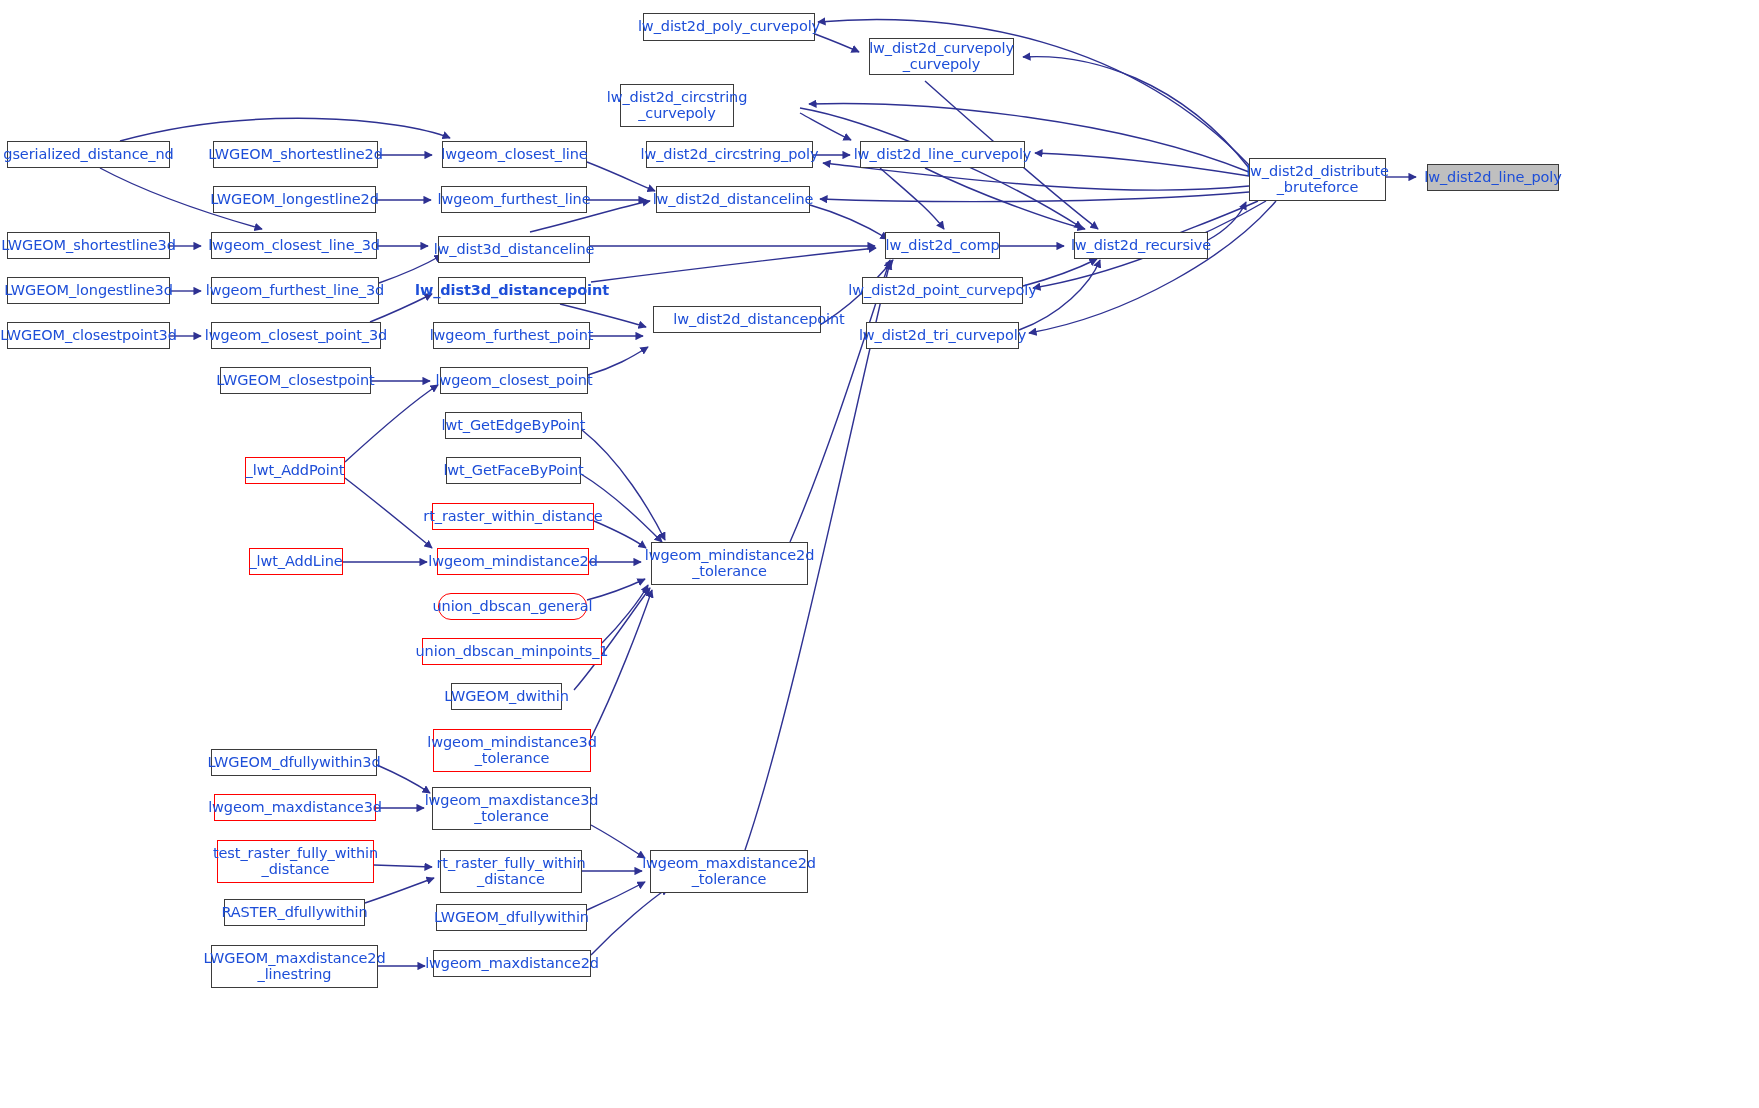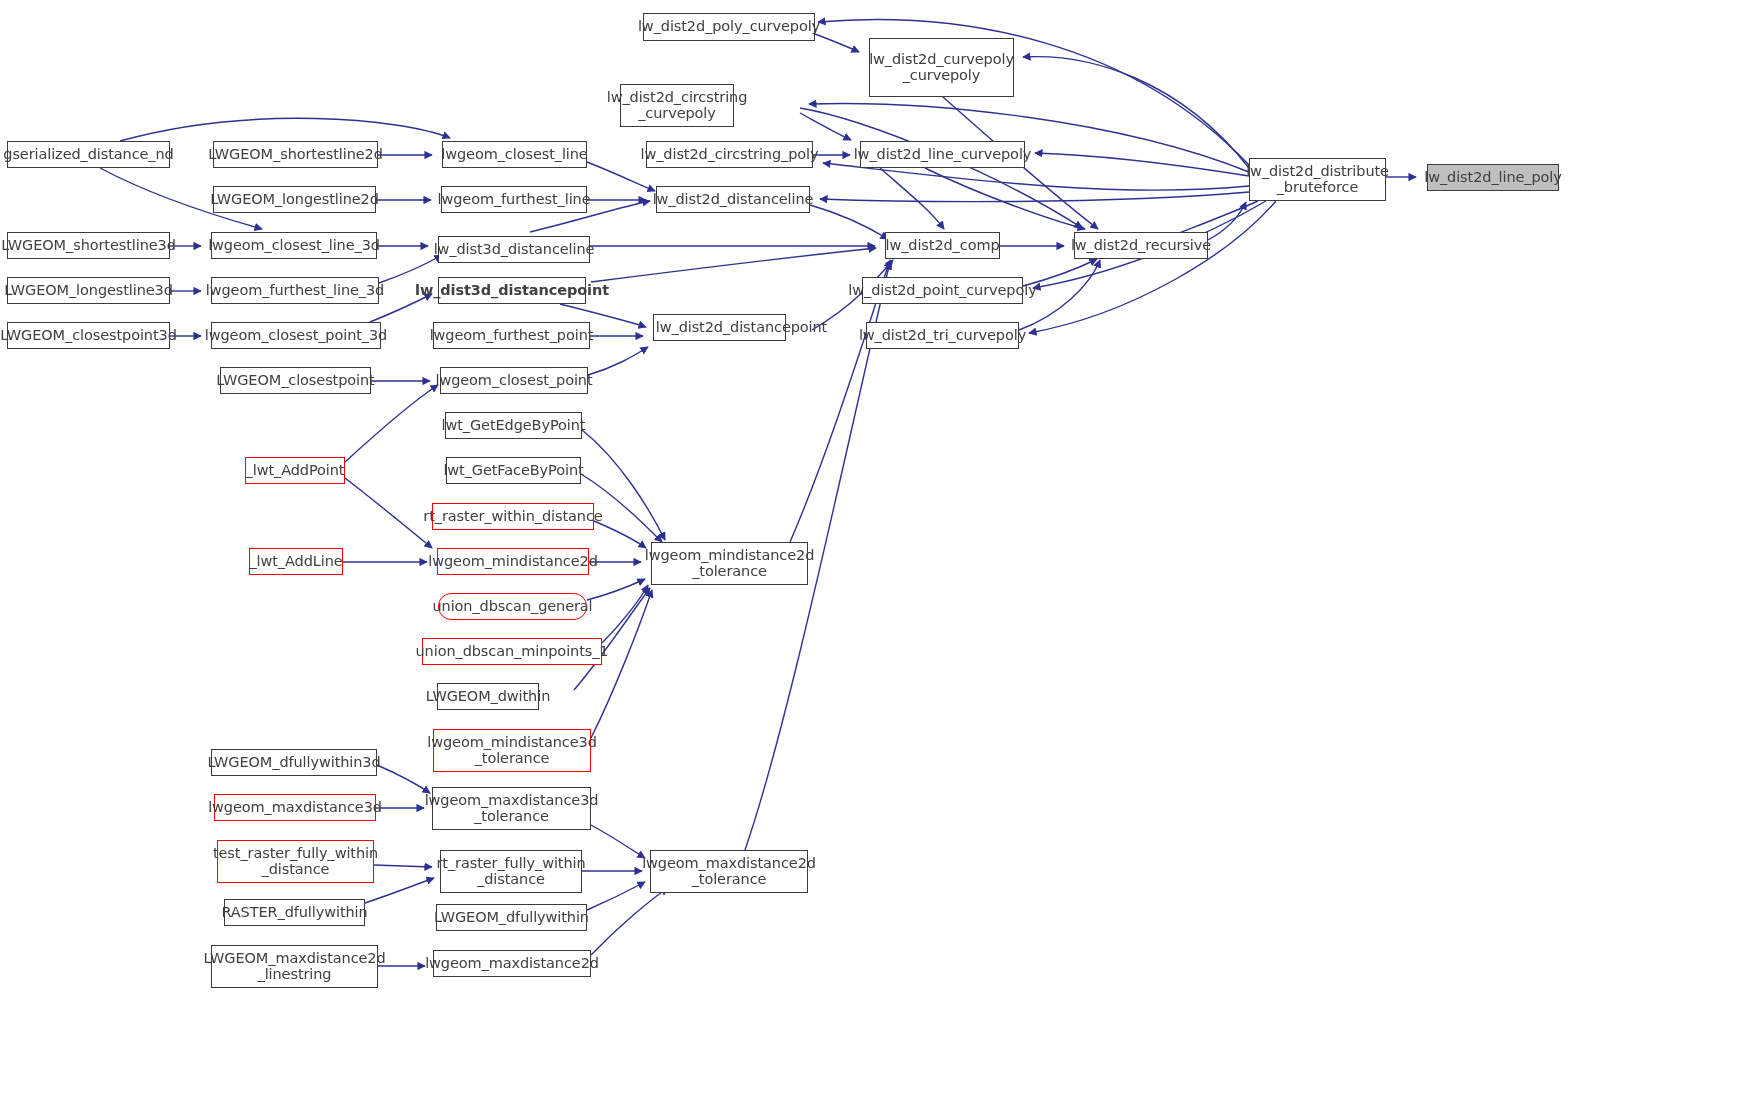--- a/index.html
+++ b/index.html
@@ -25,21 +25,21 @@
   }
   .node {
     position: absolute;
     box-sizing: border-box;
     display: flex;
     align-items: center;
     justify-content: center;
     text-align: center;
     background: #ffffff;
     border: 1px solid #3b3b3b;
-    color: #404040;
+    color: #1d4ed8;
     font-size: 14.5px;
     line-height: 1.08;
     letter-spacing: -0.1px;
     white-space: pre;
     z-index: 2;
   }
   .node.red {
     border-color: #ff0000;
   }
   .node.highlight {
@@ -121,21 +121,21 @@
         <path d="M745,850 C790,720 850,430 890,262" fill="none" stroke="#2e3192" stroke-width="1.4" marker-end="url(#arrow)"></path>
         <path d="M365,903 C395,893 420,883 434,878" fill="none" stroke="#2e3192" stroke-width="1.4" marker-end="url(#arrow)"></path>
         <path d="M587,910 C610,900 630,890 645,882" fill="none" stroke="#2e3192" stroke-width="1.4" marker-end="url(#arrow)"></path>
         <path d="M378,966 L425,966" fill="none" stroke="#2e3192" stroke-width="1.4" marker-end="url(#arrow)"></path>
         <path d="M591,955 C620,925 650,900 668,888" fill="none" stroke="#2e3192" stroke-width="1.4" marker-end="url(#arrow)"></path>
       </g>
   </svg>
 
   <div id="nodes">
       <div class="node" style="left: 643px; top: 13px; width: 172px; height: 28px;">lw_dist2d_poly_curvepoly</div>
-      <div class="node" style="left: 869px; top: 38px; width: 145px; height: 59px;">lw_dist2d_curvepoly
+      <div class="node" style="left: 869px; top: 38px; width: 145px; height: 37px;">lw_dist2d_curvepoly
 _curvepoly</div>
       <div class="node" style="left: 620px; top: 84px; width: 114px; height: 43px;">lw_dist2d_circstring
 _curvepoly</div>
       <div class="node" style="left: 7px; top: 141px; width: 163px; height: 27px;">gserialized_distance_nd</div>
       <div class="node" style="left: 213px; top: 141px; width: 165px; height: 27px;">LWGEOM_shortestline2d</div>
       <div class="node" style="left: 442px; top: 141px; width: 145px; height: 27px;">lwgeom_closest_line</div>
       <div class="node" style="left: 646px; top: 141px; width: 167px; height: 27px;">lw_dist2d_circstring_poly</div>
       <div class="node" style="left: 860px; top: 141px; width: 165px; height: 27px;">lw_dist2d_line_curvepoly</div>
       <div class="node" style="left: 1249px; top: 158px; width: 137px; height: 43px;">lw_dist2d_distribute
 _bruteforce</div>
@@ -148,35 +148,35 @@
       <div class="node" style="left: 438px; top: 236px; width: 152px; height: 27px;">lw_dist3d_distanceline</div>
       <div class="node" style="left: 885px; top: 232px; width: 115px; height: 27px;">lw_dist2d_comp</div>
       <div class="node" style="left: 1074px; top: 232px; width: 134px; height: 27px;">lw_dist2d_recursive</div>
       <div class="node" style="left: 7px; top: 277px; width: 163px; height: 27px;">LWGEOM_longestline3d</div>
       <div class="node" style="left: 211px; top: 277px; width: 168px; height: 27px;">lwgeom_furthest_line_3d</div>
       <div class="node" style="left: 438px; top: 277px; width: 148px; height: 27px; font-weight: bold;">lw_dist3d_distancepoint</div>
       <div class="node" style="left: 862px; top: 277px; width: 161px; height: 27px;">lw_dist2d_point_curvepoly</div>
       <div class="node" style="left: 7px; top: 322px; width: 163px; height: 27px;">LWGEOM_closestpoint3d</div>
       <div class="node" style="left: 211px; top: 322px; width: 170px; height: 27px;">lwgeom_closest_point_3d</div>
       <div class="node" style="left: 433px; top: 322px; width: 157px; height: 27px;">lwgeom_furthest_point</div>
-      <div class="node" style="left: 653px; top: 314px; width: 133px; height: 27px; padding-left: 44px;">lw_dist2d_distancepoint</div>
+      <div class="node" style="left: 653px; top: 306px; width: 168px; height: 27px; padding-left: 44px;">lw_dist2d_distancepoint</div>
       <div class="node" style="left: 866px; top: 322px; width: 153px; height: 27px;">lw_dist2d_tri_curvepoly</div>
       <div class="node" style="left: 220px; top: 367px; width: 151px; height: 27px;">LWGEOM_closestpoint</div>
       <div class="node" style="left: 440px; top: 367px; width: 148px; height: 27px;">lwgeom_closest_point</div>
       <div class="node" style="left: 445px; top: 412px; width: 137px; height: 27px;">lwt_GetEdgeByPoint</div>
       <div class="node" style="left: 446px; top: 457px; width: 135px; height: 27px;">lwt_GetFaceByPoint</div>
       <div class="node red" style="left: 245px; top: 457px; width: 100px; height: 27px;">_lwt_AddPoint</div>
       <div class="node red" style="left: 432px; top: 503px; width: 162px; height: 27px;">rt_raster_within_distance</div>
       <div class="node" style="left: 651px; top: 542px; width: 157px; height: 43px;">lwgeom_mindistance2d
 _tolerance</div>
       <div class="node red" style="left: 249px; top: 548px; width: 94px; height: 27px;">_lwt_AddLine</div>
       <div class="node red" style="left: 437px; top: 548px; width: 152px; height: 27px;">lwgeom_mindistance2d</div>
       <div class="node red" style="left: 438px; top: 593px; width: 149px; height: 27px; border-radius: 13px;">union_dbscan_general</div>
       <div class="node red" style="left: 422px; top: 638px; width: 180px; height: 27px;">union_dbscan_minpoints_1</div>
-      <div class="node" style="left: 437px; top: 683px; width: 102px; height: 27px;">LWGEOM_dwithin</div>
+      <div class="node" style="left: 451px; top: 683px; width: 111px; height: 27px;">LWGEOM_dwithin</div>
       <div class="node red" style="left: 433px; top: 729px; width: 158px; height: 43px;">lwgeom_mindistance3d
 _tolerance</div>
       <div class="node" style="left: 211px; top: 749px; width: 166px; height: 27px;">LWGEOM_dfullywithin3d</div>
       <div class="node red" style="left: 214px; top: 794px; width: 162px; height: 27px;">lwgeom_maxdistance3d</div>
       <div class="node" style="left: 432px; top: 787px; width: 159px; height: 43px;">lwgeom_maxdistance3d
 _tolerance</div>
       <div class="node red" style="left: 217px; top: 840px; width: 157px; height: 43px;">test_raster_fully_within
 _distance</div>
       <div class="node" style="left: 440px; top: 850px; width: 142px; height: 43px;">rt_raster_fully_within
 _distance</div>

